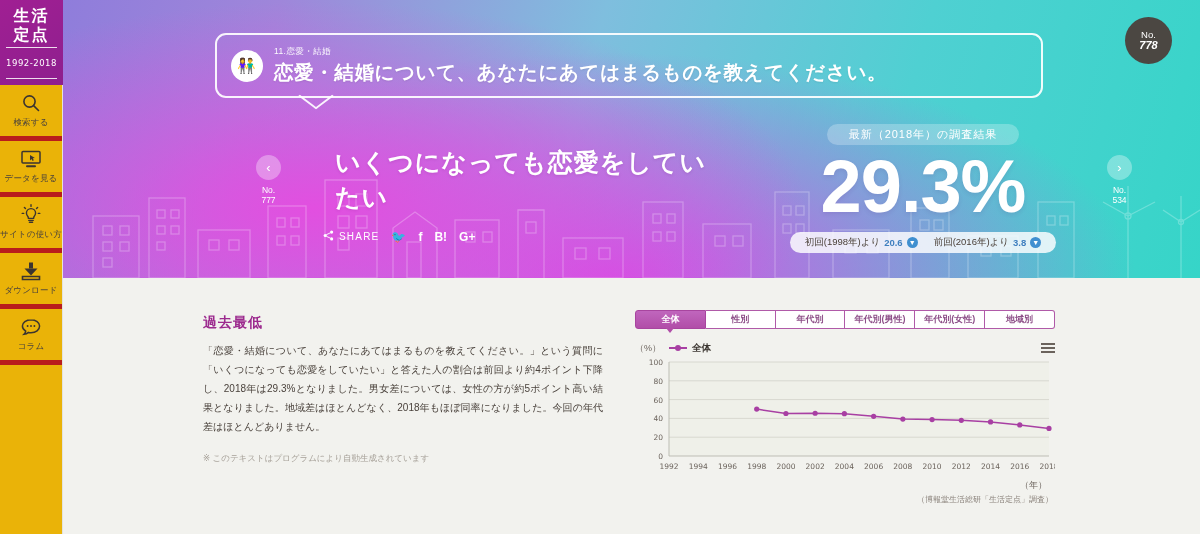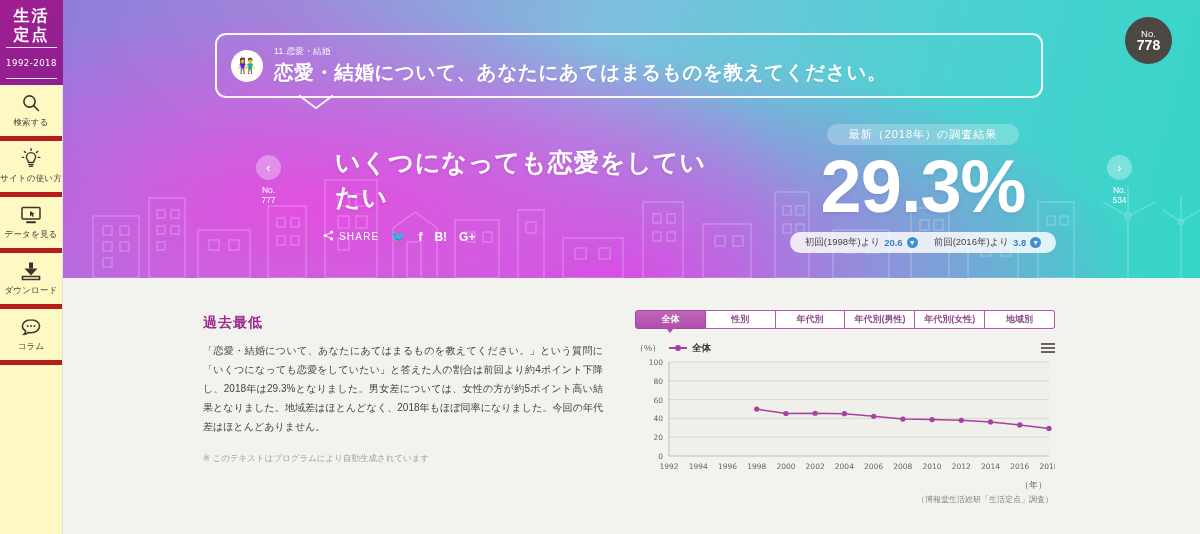--- a/index.html
+++ b/index.html
@@ -9,21 +9,21 @@
     font-family: "Liberation Sans", "DejaVu Sans", sans-serif;
     overflow: hidden;
     background: #f2f2ee;
   }
   #root { position: relative; width: 1200px; height: 534px; }
 
   
   .sidebar {
     position: absolute; left: 0; top: 0;
     width: 63px; height: 534px;
-    background: #fef9c3;
+    background: #eab308;
     border-right: 1px solid #e3e3dd;
     z-index: 30;
   }
   .logo-box {
     width: 63px; height: 85px;
     background: #9c1f8e;
     background: linear-gradient(150deg,#a01f93 0%,#8e1f8e 100%);
     display: flex; flex-direction: column;
     align-items: center; justify-content: center;
     color: #fff;
@@ -104,21 +104,21 @@
 
   .no-badge {
     position: absolute; right: 28px; top: 17px;
     width: 47px; height: 47px; border-radius: 50%;
     background: #4b4742; color: #fff;
     display: flex; flex-direction: column;
     align-items: center; justify-content: center;
     line-height: 1.02; z-index: 5;
   }
   .no-badge .n1 { font-size: 9.5px; }
-  .no-badge .n2 { font-size: 14px; font-weight: 700; }
+  .no-badge .n2 { font-size: 11px; font-weight: 700; font-style: italic; }
 
   
   .arrow-wrap {
     position: absolute; top: 155px;
     display: flex; flex-direction: column; align-items: center;
     color: #fff; cursor: pointer;
   }
   .arrow-wrap.left  { left: 193px; }
   .arrow-wrap.right { left: 1044px; }
   .arrow-circle {
@@ -246,47 +246,47 @@
     </div>
 
     <div class="nav-item">
       <span>
         <svg width="20" height="20" viewBox="0 0 20 20" fill="none" stroke="#3b3530" stroke-width="1.6">
           <circle cx="8.5" cy="8.5" r="5.6"></circle>
             <line x1="12.6" y1="12.6" x2="17.5" y2="17.5" stroke-linecap="round"></line>
         </svg>
       </span>
       <span class="nav-label">検索する</span>
+    </div>
+
+    <div class="nav-item">
+      <span>
+        <svg width="22" height="20" viewBox="0 0 22 20" fill="none" stroke="#3b3530" stroke-width="1.5">
+          <rect x="2" y="2.5" width="18" height="11.5" rx="1"></rect>
+          <line x1="7" y1="17.2" x2="15" y2="17.2" stroke-linecap="round" stroke-width="2"></line>
+          <path d="M10 6 l0 5.5 1.5-1.6 1.1 2 1.2-.6-1-2 2.1-.2z" fill="#3b3530" stroke="none"></path>
+        </svg>
+      </span>
+      <span class="nav-label">データを見る</span>
     </div>
 
     <div class="nav-item">
       <span>
         <svg width="20" height="21" viewBox="0 0 20 21" fill="none" stroke="#3b3530" stroke-width="1.4">
           <path d="M10 4.6c-2.7 0-4.6 2-4.6 4.5 0 1.8 1 2.8 1.7 3.7l.3 1.6h5.2l.3-1.6c.7-.9 1.7-1.9 1.7-3.7 0-2.5-1.9-4.5-4.6-4.5z"></path>
           <line x1="7.8" y1="16.4" x2="12.2" y2="16.4" stroke-linecap="round"></line>
           <line x1="8.4" y1="18.3" x2="11.6" y2="18.3" stroke-linecap="round"></line>
           <line x1="10" y1="0.8" x2="10" y2="2.4" stroke-linecap="round"></line>
           <line x1="3.4" y1="3.4" x2="4.5" y2="4.5" stroke-linecap="round"></line>
           <line x1="16.6" y1="3.4" x2="15.5" y2="4.5" stroke-linecap="round"></line>
           <line x1="1.2" y1="9.4" x2="2.7" y2="9.4" stroke-linecap="round"></line>
           <line x1="18.8" y1="9.4" x2="17.3" y2="9.4" stroke-linecap="round"></line>
         </svg>
       </span>
       <span class="nav-label">サイトの使い方</span>
-    </div>
-
-    <div class="nav-item">
-      <span>
-        <svg width="22" height="20" viewBox="0 0 22 20" fill="none" stroke="#3b3530" stroke-width="1.5">
-          <rect x="2" y="2.5" width="18" height="11.5" rx="1"></rect>
-          <line x1="7" y1="17.2" x2="15" y2="17.2" stroke-linecap="round" stroke-width="2"></line>
-          <path d="M10 6 l0 5.5 1.5-1.6 1.1 2 1.2-.6-1-2 2.1-.2z" fill="#3b3530" stroke="none"></path>
-        </svg>
-      </span>
-      <span class="nav-label">データを見る</span>
     </div>
 
     <div class="nav-item">
       <span>
         <svg width="22" height="20" viewBox="0 0 22 20" fill="#3b3530">
           <rect x="9" y="1.5" width="4" height="6"></rect>
           <path d="M4.5 7.5h13L11 14.5z"></path>
           <path d="M2.5 15.5h17v3h-17z" fill="none" stroke="#3b3530" stroke-width="1.6"></path>
         </svg>
       </span>

